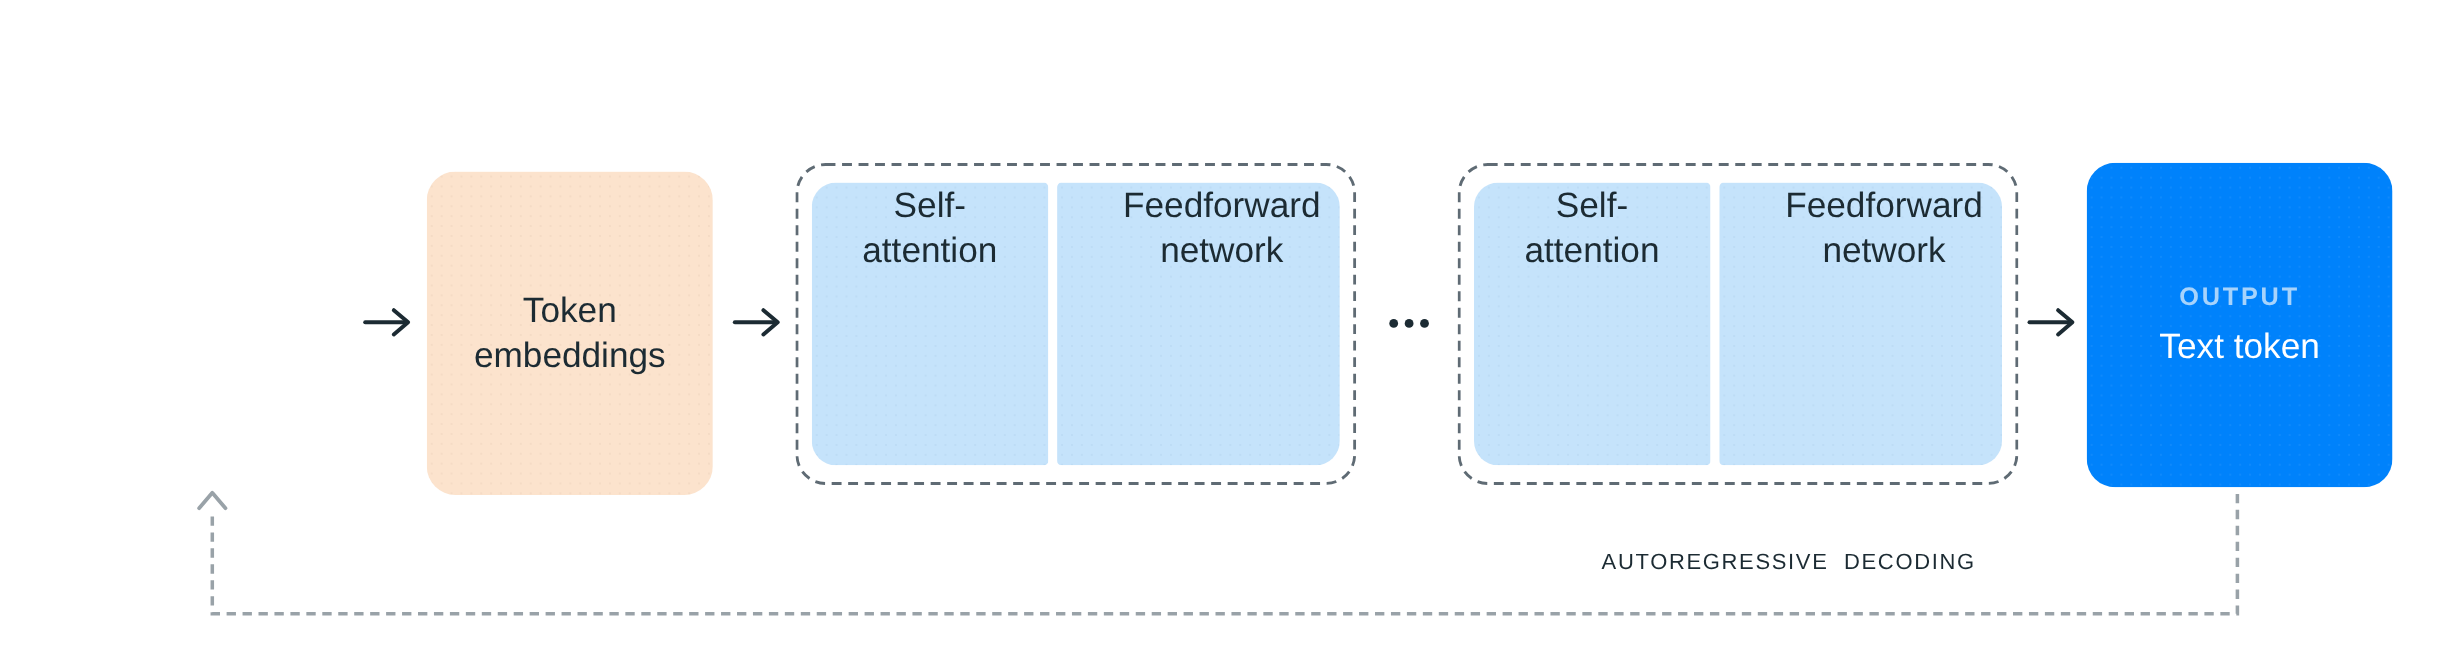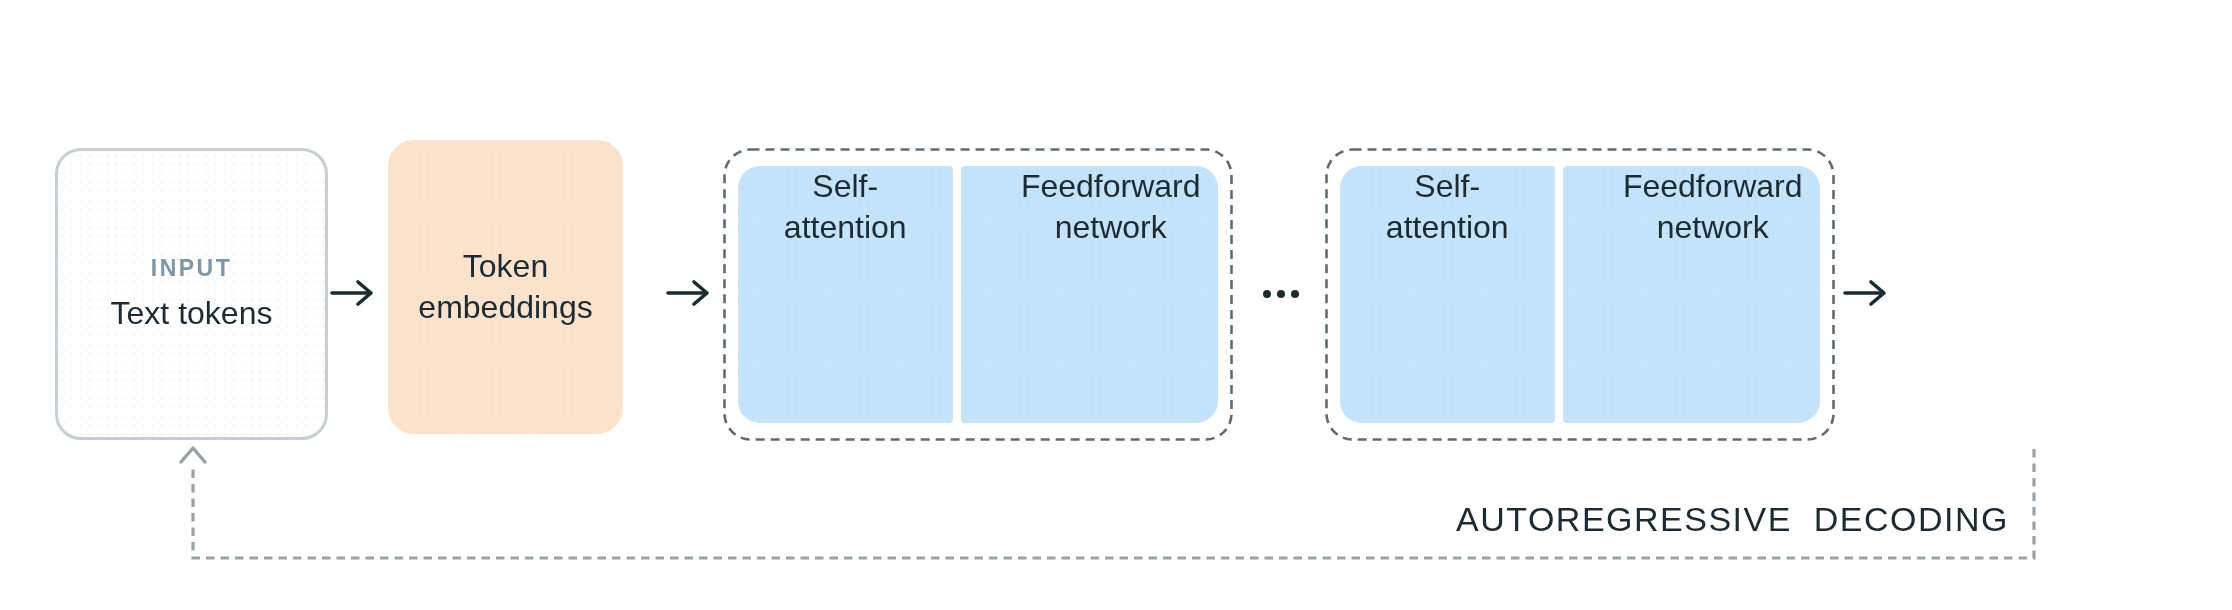--- a/index.html
+++ b/index.html
@@ -40,21 +40,21 @@
     color: var(--text_dark, #1C2B33);
     white-space: pre-line;
   }
   .input-box {
     left: 55px; top: 148px; width: 273px; height: 292px;
     background-color: #ffffff;
     border: 3px solid var(--input_border, #C6CFD6);
   }
   .input-box .tag { color: var(--muted_label, #7E96A8); }
   .embed-box {
-    left: 388px; top: 140px; width: 235px; height: 294px;
+    left: 388px; top: 156px; width: 260px; height: 294px;
     background-color: var(--embed_fill, #FCE3CD);
   }
   .block {
     position: absolute;
     top: 148px; width: 510px; height: 293px;
     box-sizing: border-box;
     display: flex;
     gap: 8px;
     padding: 18px 15px;
   }
@@ -110,36 +110,32 @@
   }
   .loop-svg {
     position: absolute;
     left: 0; top: 0;
     width: 2232px; height: 610px;
     pointer-events: none;
   }
   .loop-label {
     position: absolute;
     left: 1456px; top: 500px;
-    font-size: 34px;
+    font-size: 20px;
     font-weight: 400;
     letter-spacing: 1.5px;
     color: var(--text_dark, #1C2B33);
     white-space: pre;
   }
 </style>
 </head>
 <body>
 
 <div id="canvas">
 
-  <div class="box input-box">
-    <div class="tag">INPUT</div>
-    <div class="txt">Text tokens</div>
-  </div>
 
   <svg class="arrow arrow-1" viewBox="0 0 50 34">
     <path d="M2,17 H39" fill="none" stroke="var(--text_dark,#1C2B33)" stroke-width="3.6" stroke-linecap="round"></path>
     <path d="M28,6 L41,17 L28,28" fill="none" stroke="var(--text_dark,#1C2B33)" stroke-width="3.6" stroke-linecap="round" stroke-linejoin="round"></path>
   </svg>
 
   <div class="box embed-box">
     <div class="txt">Token
 embeddings</div>
   </div>
@@ -181,20 +177,24 @@
       <div class="txt">Feedforward
 network</div>
     </div>
   </div>
 
   <svg class="arrow arrow-3" viewBox="0 0 50 34">
     <path d="M2,17 H39" fill="none" stroke="var(--text_dark,#1C2B33)" stroke-width="3.6" stroke-linecap="round"></path>
     <path d="M28,6 L41,17 L28,28" fill="none" stroke="var(--text_dark,#1C2B33)" stroke-width="3.6" stroke-linecap="round" stroke-linejoin="round"></path>
   </svg>
 
+  <div class="box output-box">
+    <div class="tag">OUTPUT</div>
+    <div class="txt">Text token</div>
+  </div>
 
   <svg class="loop-svg" viewBox="0 0 2232 610">
     <path d="M2034,449 L2034,558 L193,558 L193,468" fill="none" stroke="var(--loop_line,#99A2A8)" stroke-width="3.2" stroke-dasharray="8.5 6"></path>
     <path d="M181,462 L193,448 L205,462" fill="none" stroke="var(--loop_line,#99A2A8)" stroke-width="3.4" stroke-linecap="round" stroke-linejoin="round"></path>
   </svg>
 
   <div class="loop-label">AUTOREGRESSIVE  DECODING</div>
 
 </div>
 

